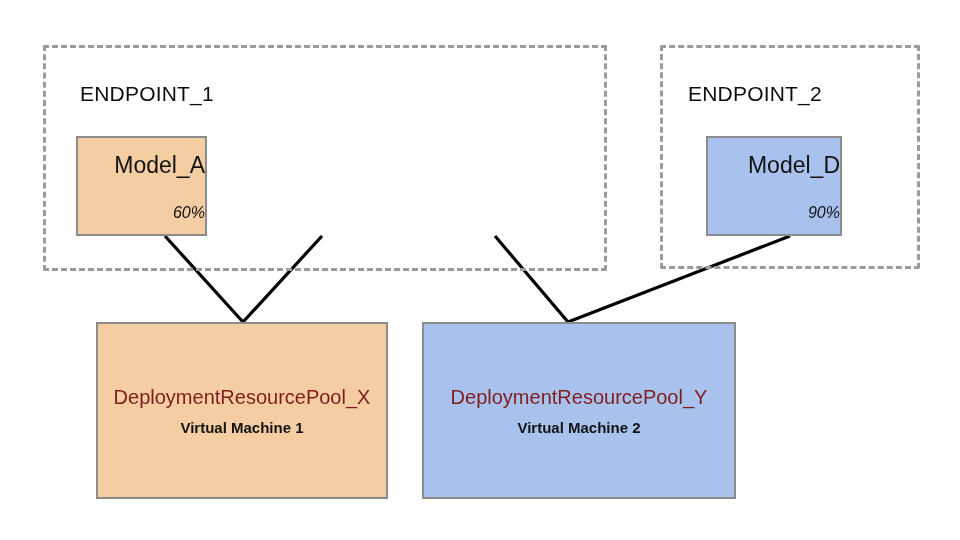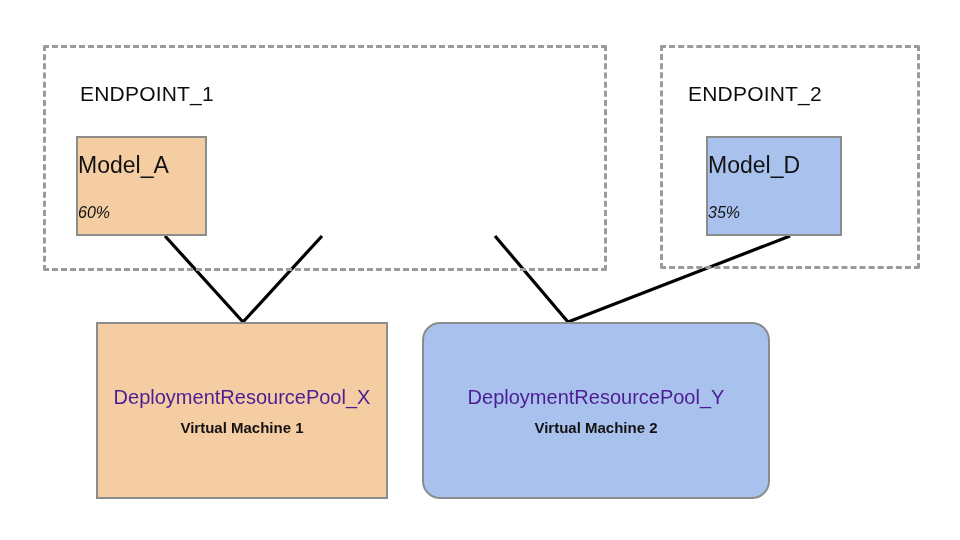--- a/index.html
+++ b/index.html
@@ -40,21 +40,21 @@
     color: #0d0d0d;
     letter-spacing: 0.2px;
     white-space: nowrap;
   }
   .model-box {
     position: absolute;
     box-sizing: border-box;
     border: 2px solid #8c8c8c;
     display: flex;
     flex-direction: column;
-    align-items: flex-start;
+    align-items: flex-end;
     justify-content: flex-start;
   }
   .model-box .model-name {
     font-size: 23px;
     color: #121212;
     margin-top: 14px;
     white-space: nowrap;
   }
   .model-box .model-pct {
     font-size: 16px;
@@ -68,21 +68,21 @@
     position: absolute;
     box-sizing: border-box;
     border: 2px solid #8c8c8c;
     display: flex;
     flex-direction: column;
     align-items: center;
     justify-content: center;
   }
   .pool-box .pool-name {
     font-size: 20px;
-    color: #4c1d95;
+    color: #7f1d1d;
     white-space: nowrap;
   }
   .pool-box .pool-sub {
     font-size: 15px;
     color: #121212;
     margin-top: 10px;
     white-space: nowrap;
     font-weight: bold;
   }
   .fill-orange { background: #f4cda3; }
@@ -108,26 +108,26 @@
 
   <div class="model-box fill-orange" style="left:76px; top:136px; width:131px; height:100px;">
     <div class="model-name">Model_A</div>
     <div class="model-pct">60%</div>
   </div>
 
 
 
   <div class="model-box fill-blue" style="left:706px; top:136px; width:136px; height:100px;">
     <div class="model-name">Model_D</div>
-    <div class="model-pct">35%</div>
+    <div class="model-pct">90%</div>
   </div>
 
   <div class="pool-box fill-orange" style="left:96px; top:322px; width:292px; height:177px;">
     <div class="pool-name">DeploymentResourcePool_X</div>
     <div class="pool-sub">Virtual Machine 1</div>
   </div>
 
-  <div class="pool-box fill-blue" style="left:422px; top:322px; width:348px; height:177px;border-radius:18px;">
+  <div class="pool-box fill-blue" style="left:422px; top:322px; width:314px; height:177px;">
     <div class="pool-name">DeploymentResourcePool_Y</div>
     <div class="pool-sub">Virtual Machine 2</div>
   </div>
 
 </div>
 
 </body></html>

